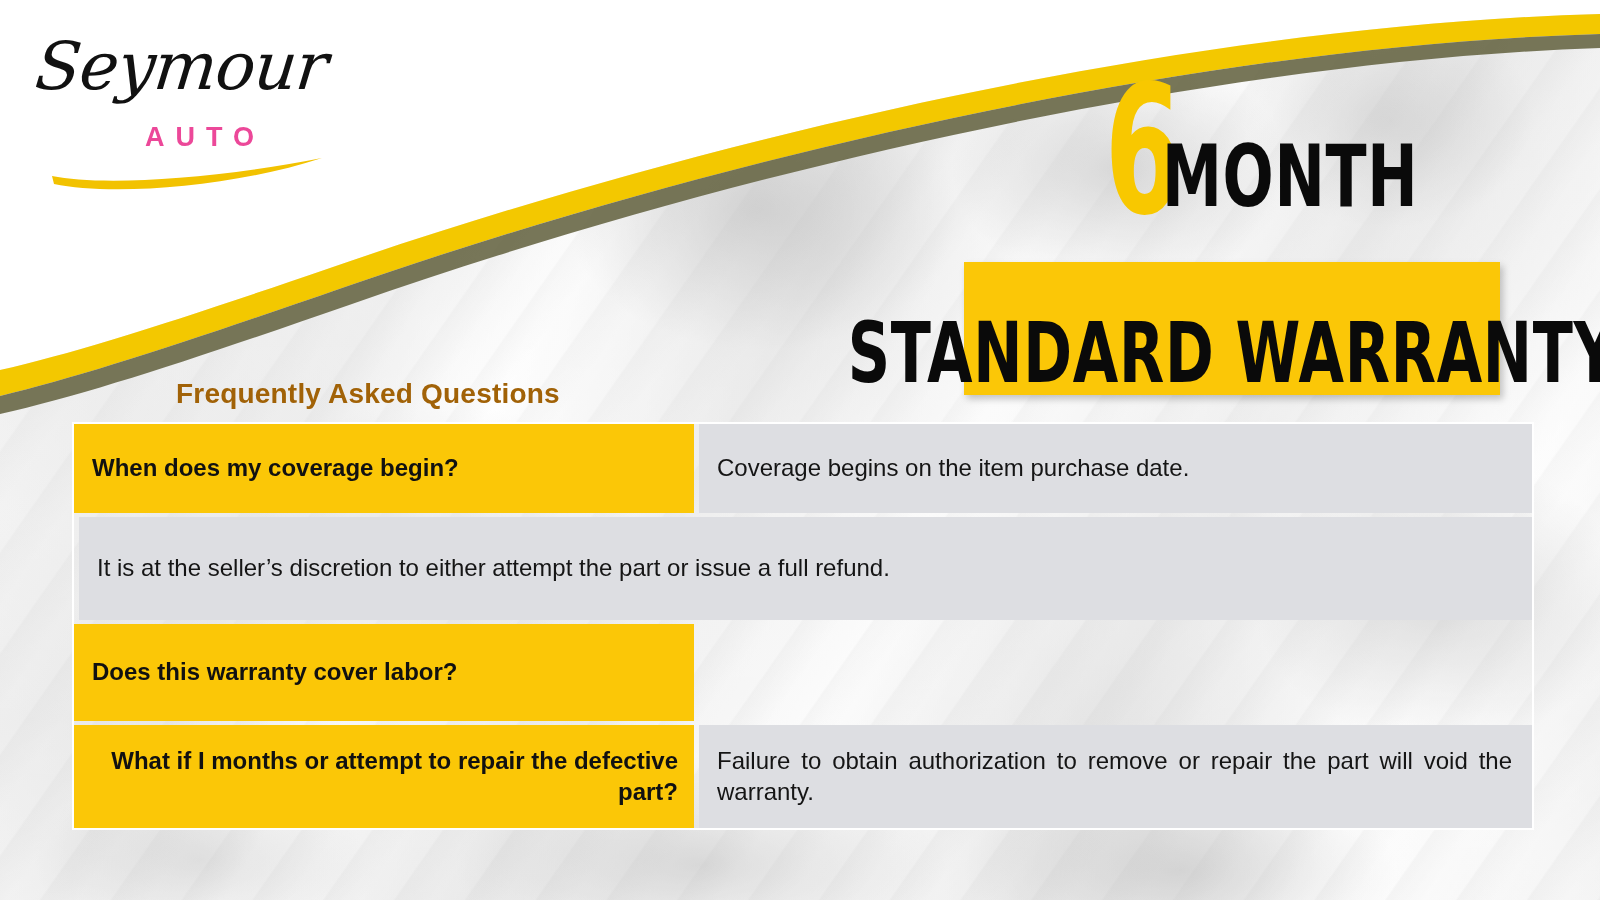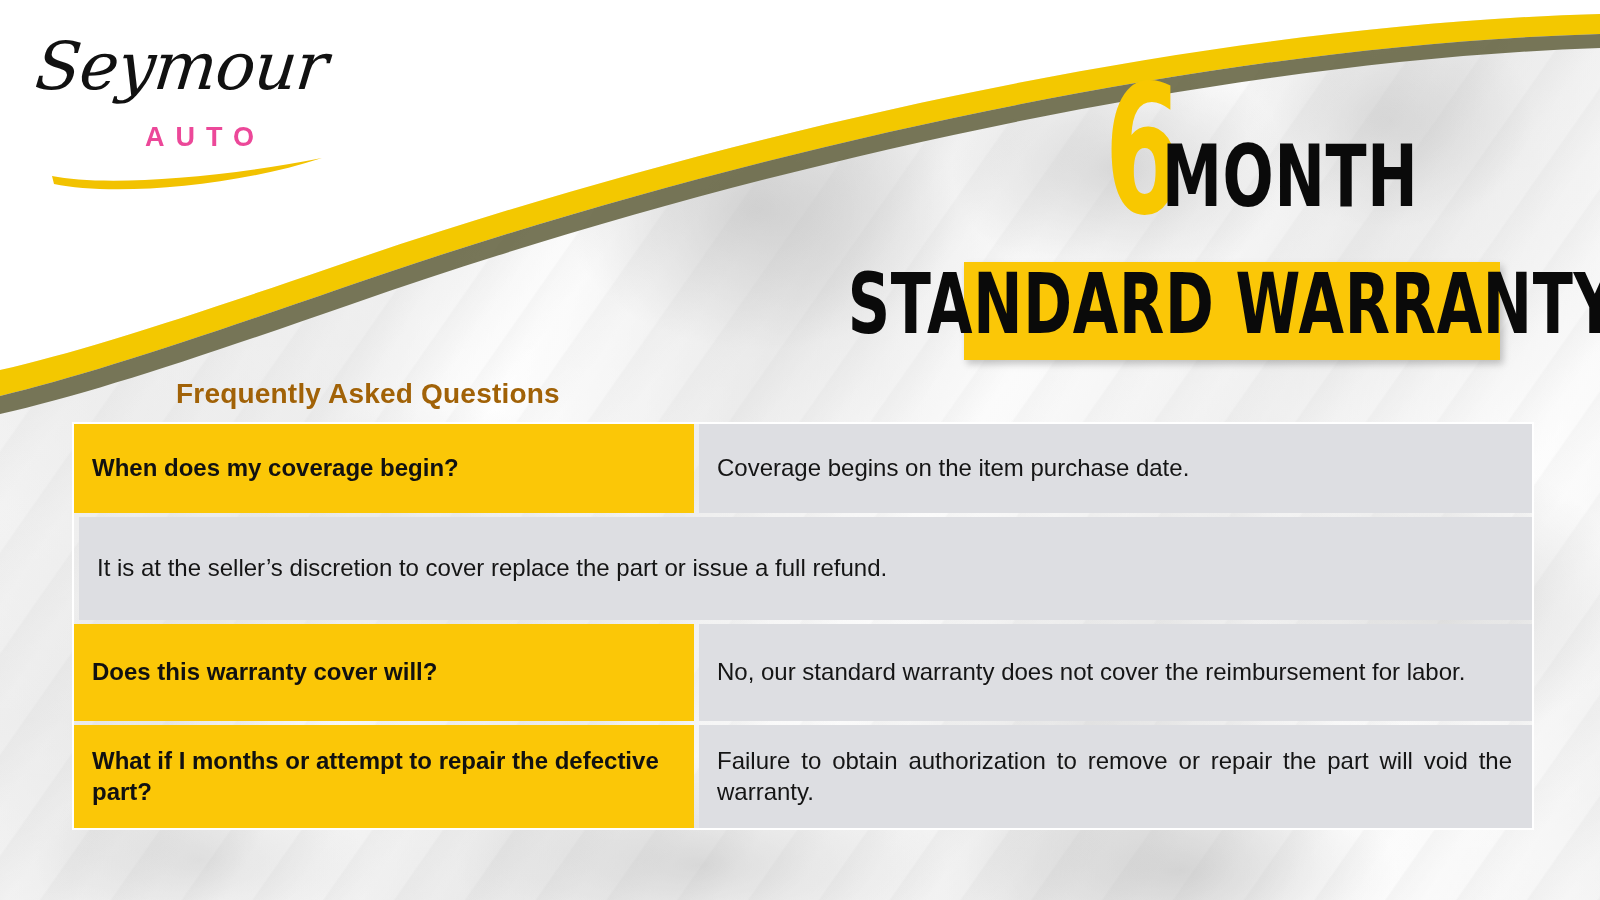--- a/index.html
+++ b/index.html
@@ -63,22 +63,22 @@
   }
   .month{
     font-family:"DejaVu Sans",sans-serif;font-weight:700;
     font-size:86px;line-height:.82;color:#0a0a0a;
     transform:scaleX(.70);transform-origin:left bottom;letter-spacing:1px;
     padding-bottom:12px;
   }
 
   
   .warranty-banner{
-    position:absolute;left:964px;top:262px;width:536px;height:98px;
-    background:#FBC707;display:flex;align-items:flex-start;justify-content:center;
+    position:absolute;left:964px;top:262px;width:536px;height:133px;
+    background:#FBC707;display:flex;align-items:flex-end;justify-content:center;
     box-shadow:3px 4px 7px rgba(0,0,0,.22);
   }
   .warranty-banner span{
     font-family:"DejaVu Sans",sans-serif;font-weight:700;
     font-size:84px;line-height:1;color:#0a0a0a;white-space:nowrap;
     transform:scaleX(.70);transform-origin:center;letter-spacing:1px;
   }
 
   
   .faq-heading{
@@ -92,21 +92,21 @@
     position:absolute;left:72px;top:422px;width:1462px;
     border:2px solid #ffffff;box-sizing:border-box;
   }
   .faq-row{display:flex;align-items:stretch;}
   .faq-row + .faq-row{margin-top:4px;}
   .q-cell{
     width:620px;flex:0 0 620px;background:#FBC707;
     padding:18px 16px 18px 18px;box-sizing:border-box;
     display:flex;align-items:center;
     font-family:"Liberation Sans",sans-serif;font-weight:700;
-    font-size:24px;line-height:1.26;color:#111;
+    font-size:24px;line-height:1.26;color:#111;text-align:right;
   }
   .gap{flex:0 0 5px;background:transparent;}
   .a-cell{
     flex:1 1 auto;background:#DDDEE2;
     padding:18px 20px 18px 18px;box-sizing:border-box;
     display:flex;align-items:center;
     font-family:"Liberation Sans",sans-serif;font-weight:400;
     font-size:24px;line-height:1.28;color:#151515;
     text-align:justify;text-justify:inter-word;
   }
@@ -155,27 +155,26 @@
   <div class="faq-table">
 
     <div class="faq-row r1">
       <div class="q-cell">When does my coverage begin?</div>
       <div class="gap"></div>
       <div class="a-cell">Coverage begins on the item purchase date.</div>
     </div>
 
     <div class="faq-row r2">
       <div class="gap"></div>
-      <div class="a-cell">It is at the seller’s discretion to cover replace the part or issue a full refund.</div>
+      <div class="a-cell">It is at the seller’s discretion to either attempt the part or issue a full refund.</div>
     </div>
 
     <div class="faq-row r3">
-      <div class="q-cell">Does this warranty cover will?</div>
+      <div class="q-cell">Does this warranty cover labor?</div>
       <div class="gap"></div>
-      <div class="a-cell">No, our standard warranty does not cover the reimbursement for labor.</div>
     </div>
 
     <div class="faq-row r4">
       <div class="q-cell">What if I months or attempt to repair the defective part?</div>
       <div class="gap"></div>
       <div class="a-cell">Failure to obtain authorization to remove or repair the part will void the warranty.</div>
     </div>
 
   </div>
 

